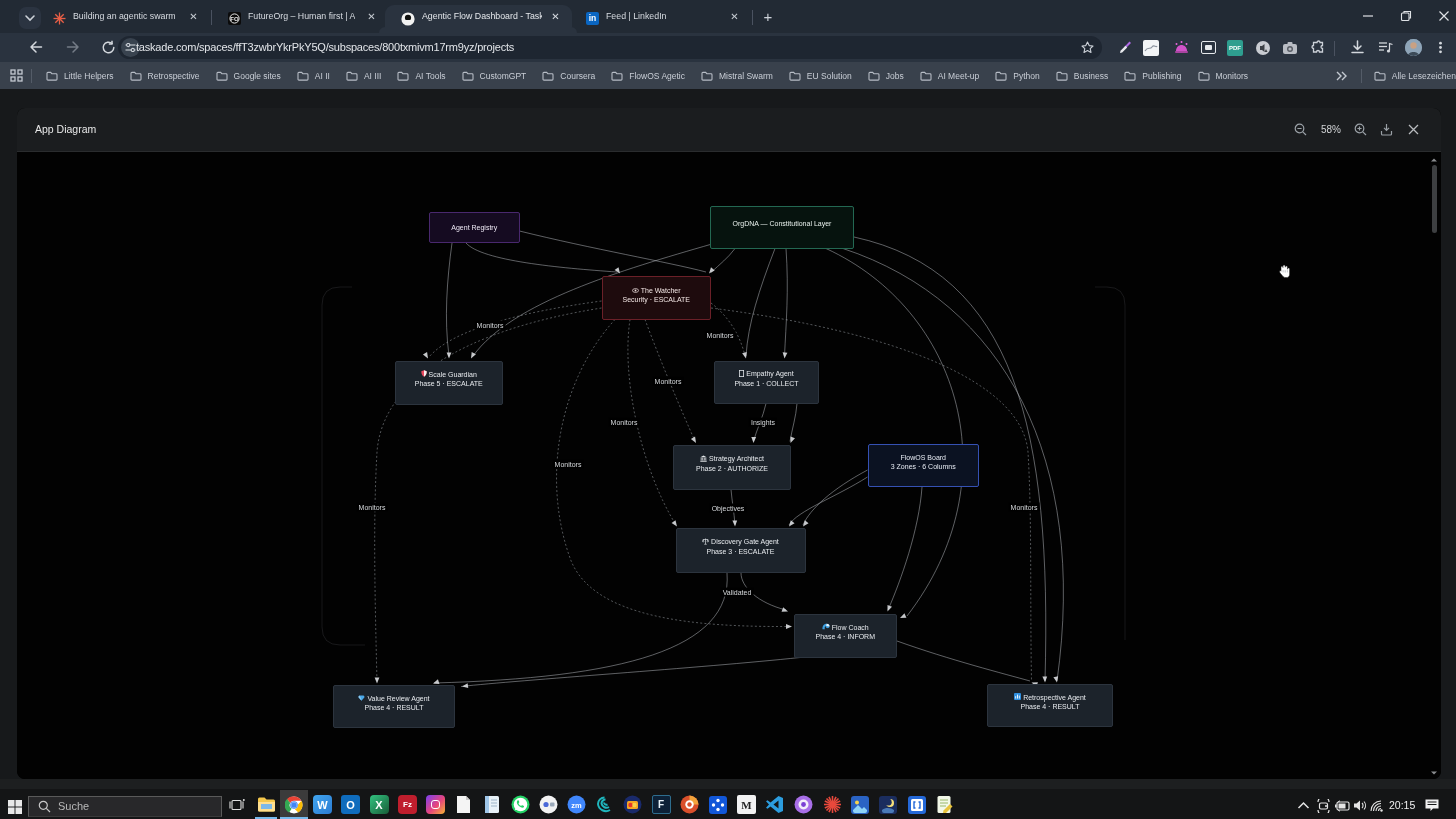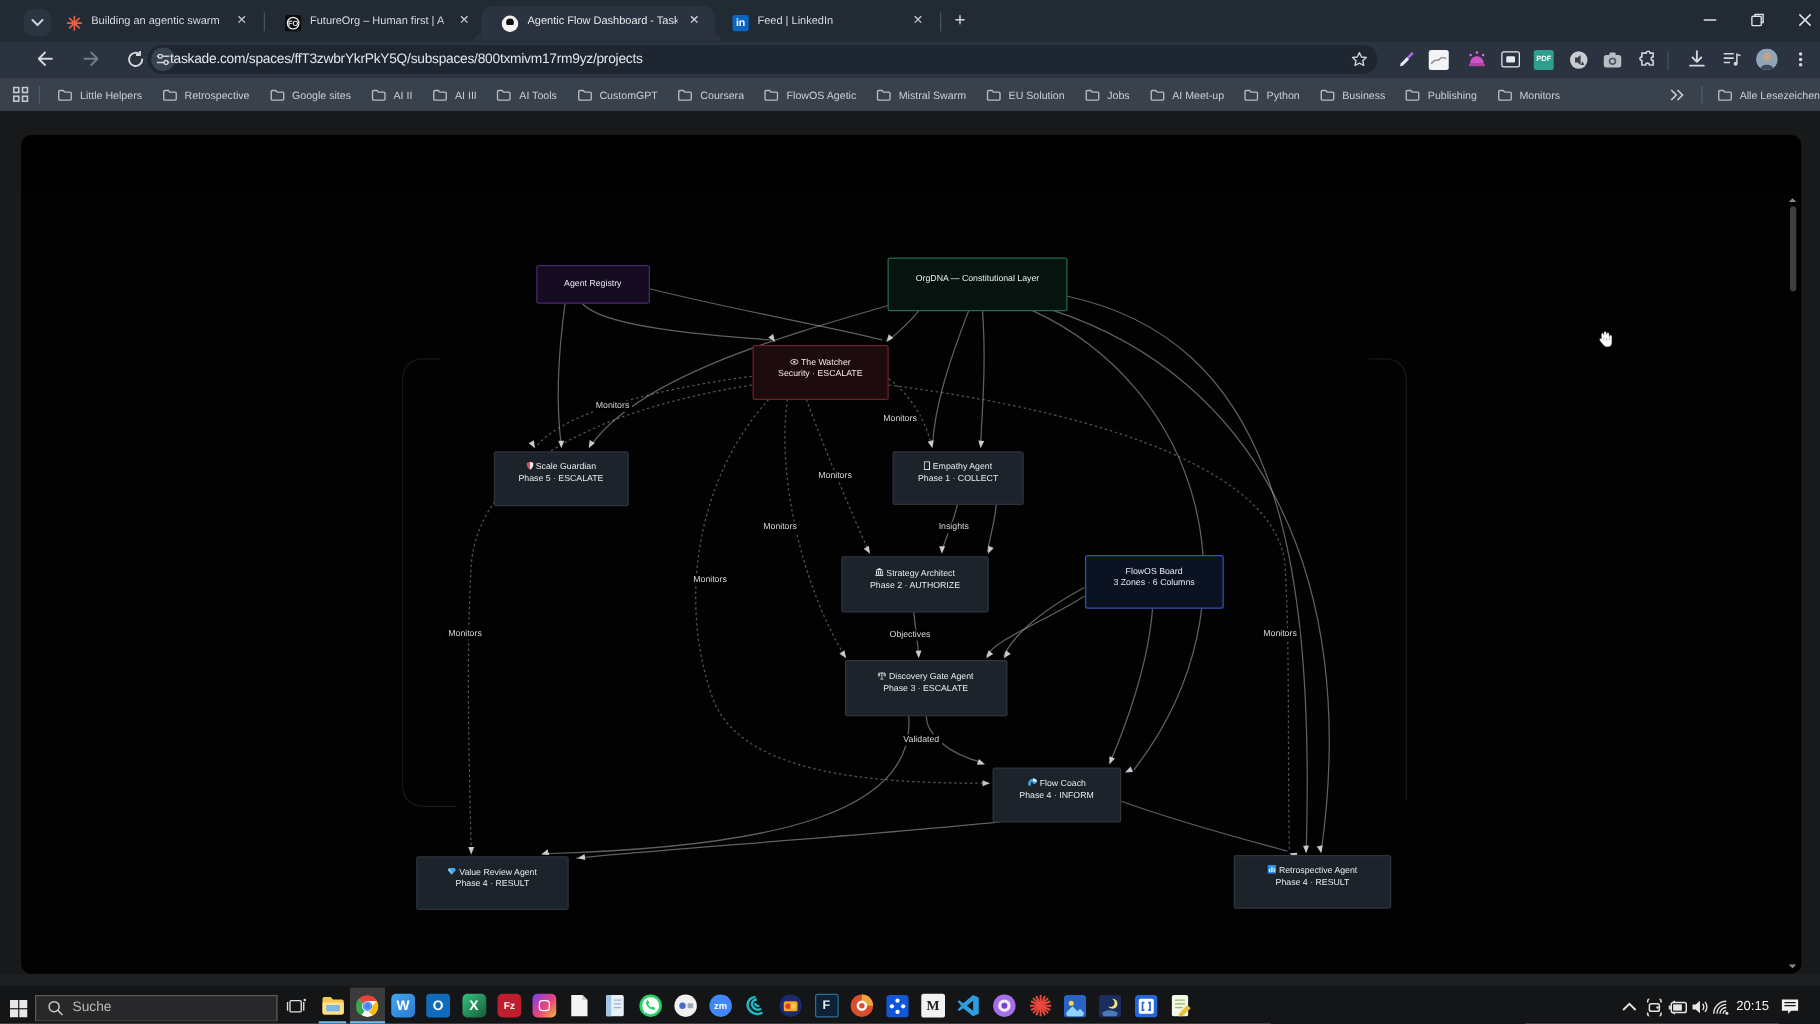--- a/index.html
+++ b/index.html
@@ -315,20 +315,42 @@
       <div class="bm" style="margin-right:0">
         <svg class="folder" viewBox="0 0 13 11">
           <path d="M1 2.5 a1 1 0 0 1 1-1 h3 l1.3 1.5 h4.7 a1 1 0 0 1 1 1 v5 a1 1 0 0 1 -1 1 h-9 a1 1 0 0 1 -1-1 Z" fill="none" stroke="#b6bcc5" stroke-width="1.2"></path>
         </svg>
         <span>Alle Lesezeichen</span>
       </div>
   </div>
   <div id="belowbar" class="abs" style="left:0;top:89px;width:1456px;height:700px;background:#17191b;"></div>
   <div id="panel">
     <div id="diagram" class="abs" style="left:0;top:44px;width:1424px;height:627px;background:#020202;"></div>
+    <div id="phead">
+        <span class="title">App Diagram</span>
+      <svg class="abs" style="left:1277px;top:15px" width="13" height="13" viewBox="0 0 13 13">
+          <circle cx="5.5" cy="5.5" r="4.3" fill="none" stroke="#9aa0a6" stroke-width="1.2"></circle>
+          <line x1="8.8" y1="8.8" x2="12" y2="12" stroke="#9aa0a6" stroke-width="1.2"></line>
+          <line x1="3.4" y1="5.5" x2="7.6" y2="5.5" stroke="#9aa0a6" stroke-width="1.2"></line>
+        </svg>
+      <div class="abs" style="left:1304px;top:15.5px;font-size:10px;color:#d2d4d6;">58%</div>
+      <svg class="abs" style="left:1337px;top:15px" width="13" height="13" viewBox="0 0 13 13">
+          <circle cx="5.5" cy="5.5" r="4.3" fill="none" stroke="#9aa0a6" stroke-width="1.2"></circle>
+          <line x1="8.8" y1="8.8" x2="12" y2="12" stroke="#9aa0a6" stroke-width="1.2"></line>
+          <line x1="3.4" y1="5.5" x2="7.6" y2="5.5" stroke="#9aa0a6" stroke-width="1.2"></line>
+          <line x1="5.5" y1="3.4" x2="5.5" y2="7.6" stroke="#9aa0a6" stroke-width="1.2"></line>
+        </svg>
+      <svg class="abs" style="left:1363px;top:15px" width="13" height="13" viewBox="0 0 13 13">
+          <path d="M6.5 1 V7 M4 4.8 L6.5 7.3 L9 4.8" stroke="#9aa0a6" stroke-width="1.2" fill="none"></path>
+          <path d="M1.5 8 V11 a1 1 0 0 0 1 1 h8 a1 1 0 0 0 1-1 V8" stroke="#9aa0a6" stroke-width="1.2" fill="none"></path>
+        </svg>
+      <svg class="abs" style="left:1390px;top:15px" width="13" height="13" viewBox="0 0 13 13">
+          <path d="M2 2 L11 11 M11 2 L2 11" stroke="#b8bbbe" stroke-width="1.3"></path>
+        </svg>
+    </div>
 
     <svg class="abs" style="left:1412px;top:48px" width="10" height="8" viewBox="0 0 10 8">
         <path d="M2 5.5 L5 2.5 L8 5.5 Z" fill="#8a8d90"></path>
       </svg>
     <div class="abs" style="left:1414.5px;top:57px;width:5px;height:68px;background:#3d3f41;border-radius:3px;"></div>
     <svg class="abs" style="left:1412px;top:661px" width="10" height="8" viewBox="0 0 10 8">
         <path d="M2 2.5 L5 5.5 L8 2.5 Z" fill="#8a8d90"></path>
       </svg>
   </div>
   <svg class="abs" style="left:17px;top:152px;z-index:3" width="1424" height="627" viewBox="17 152 1424 627">

